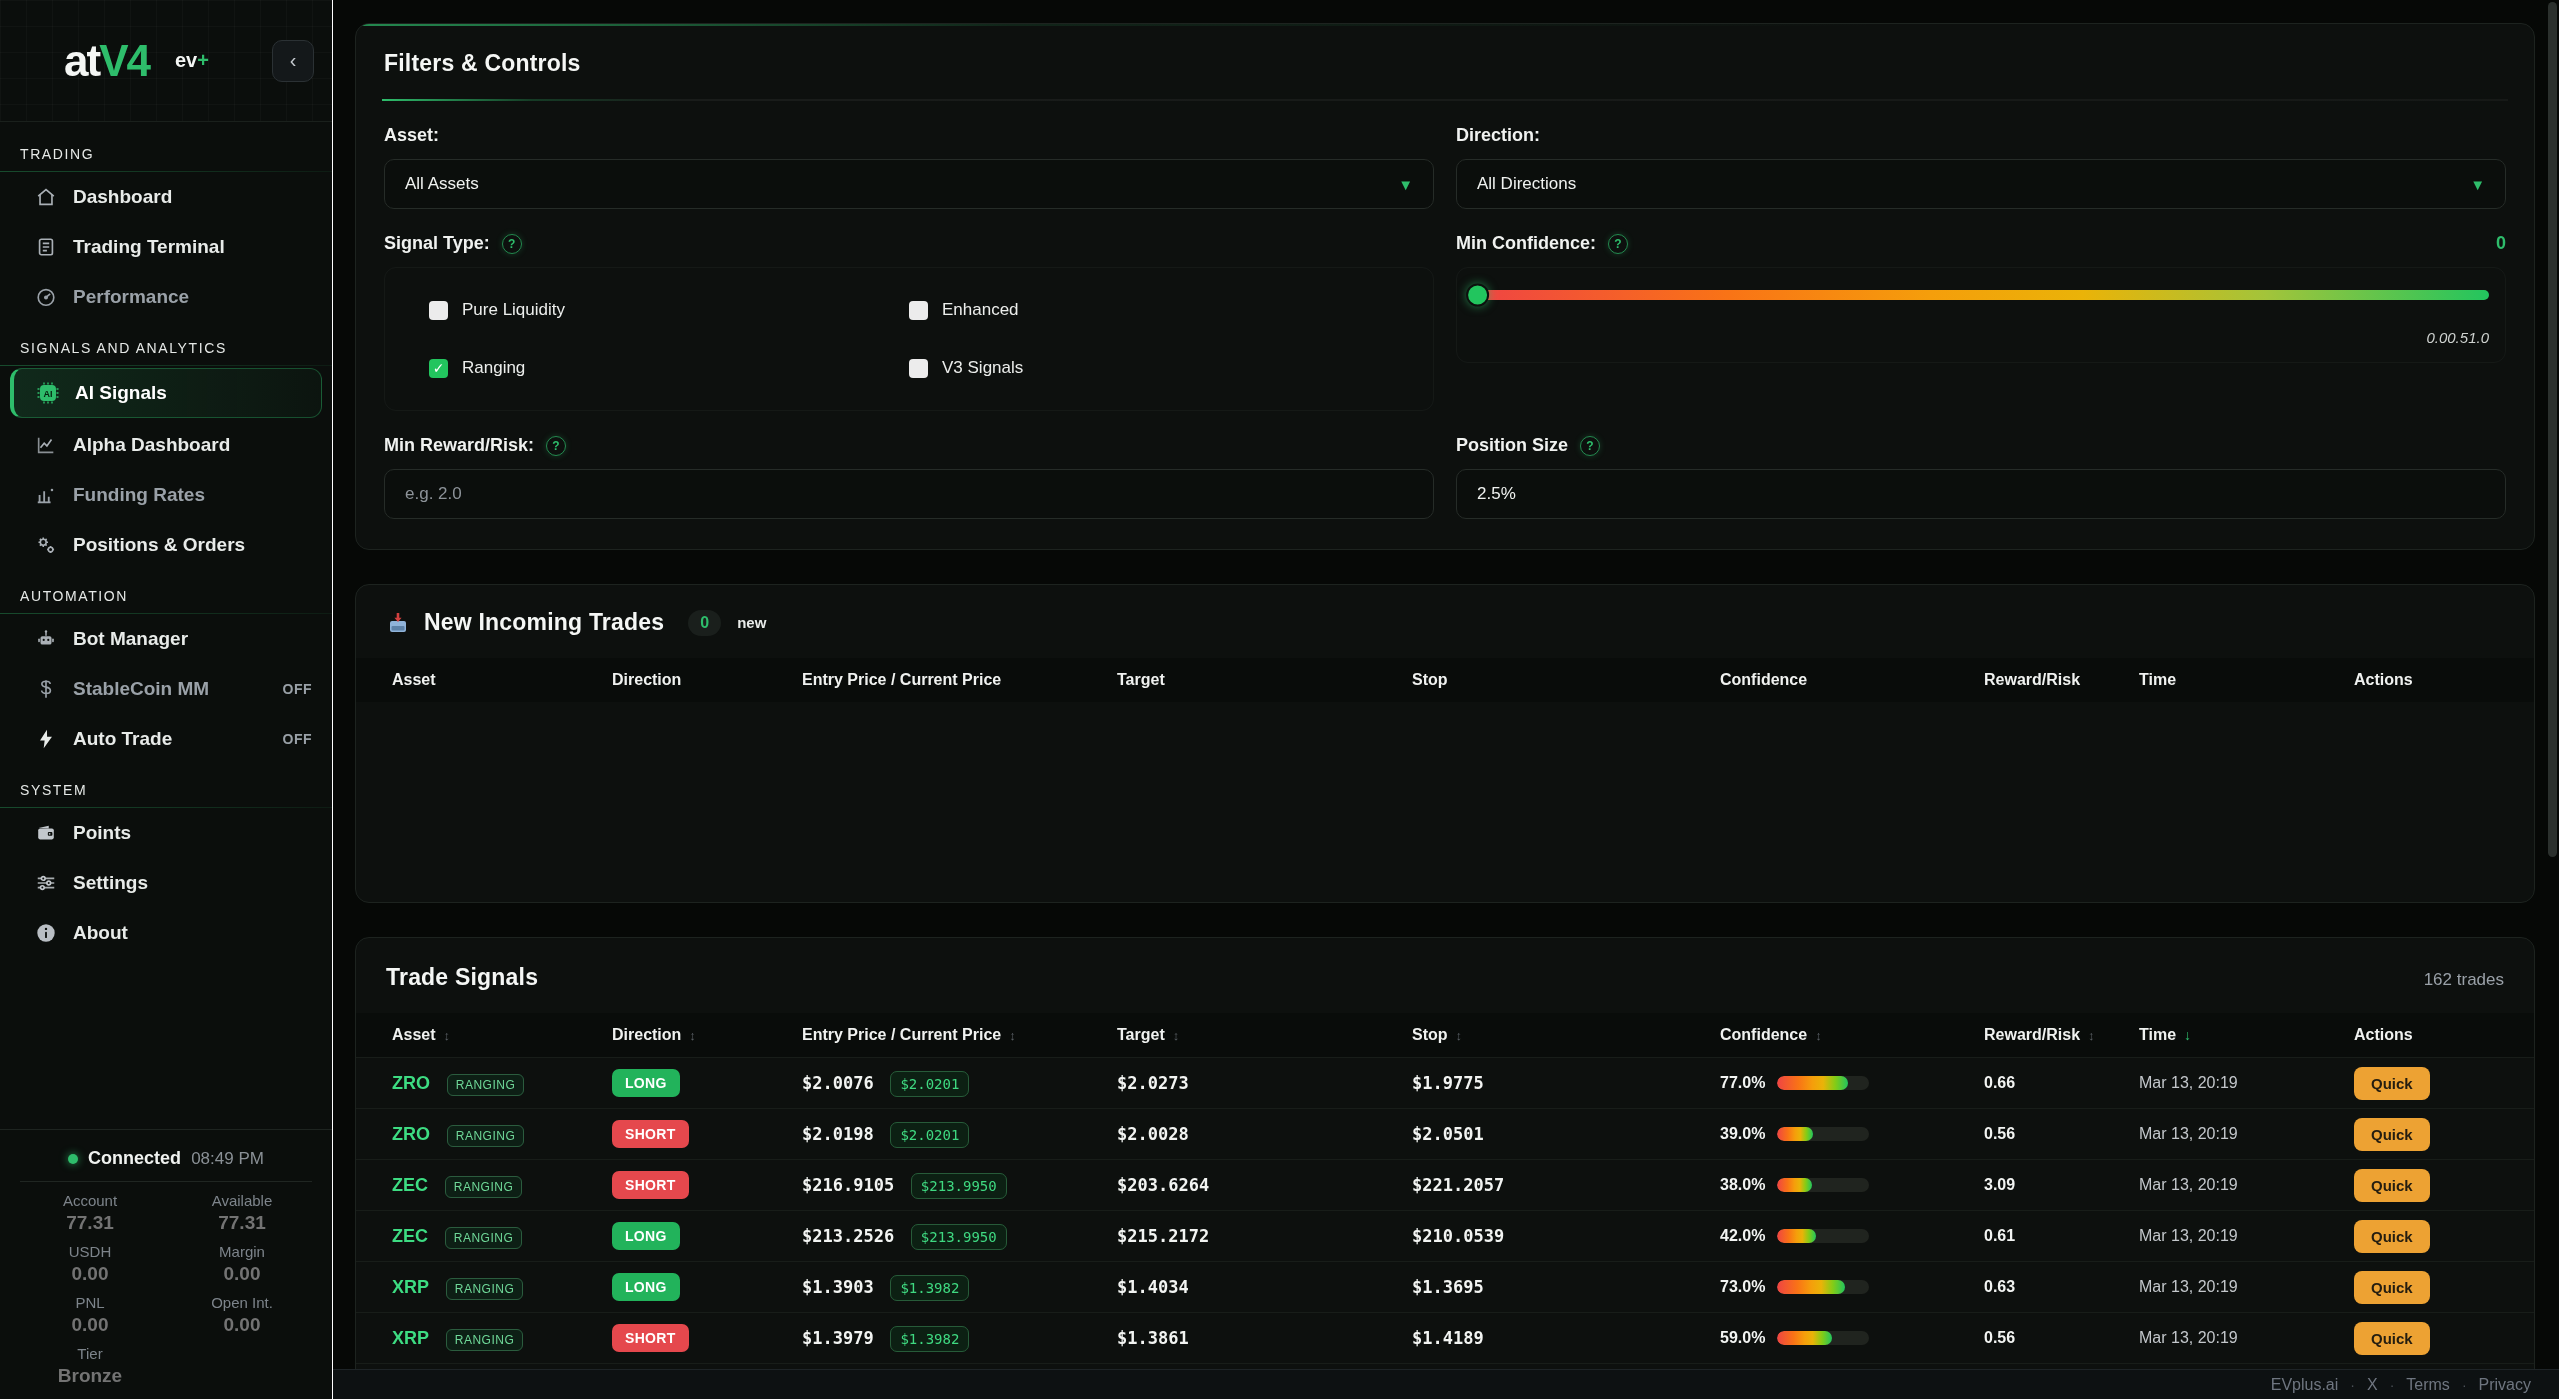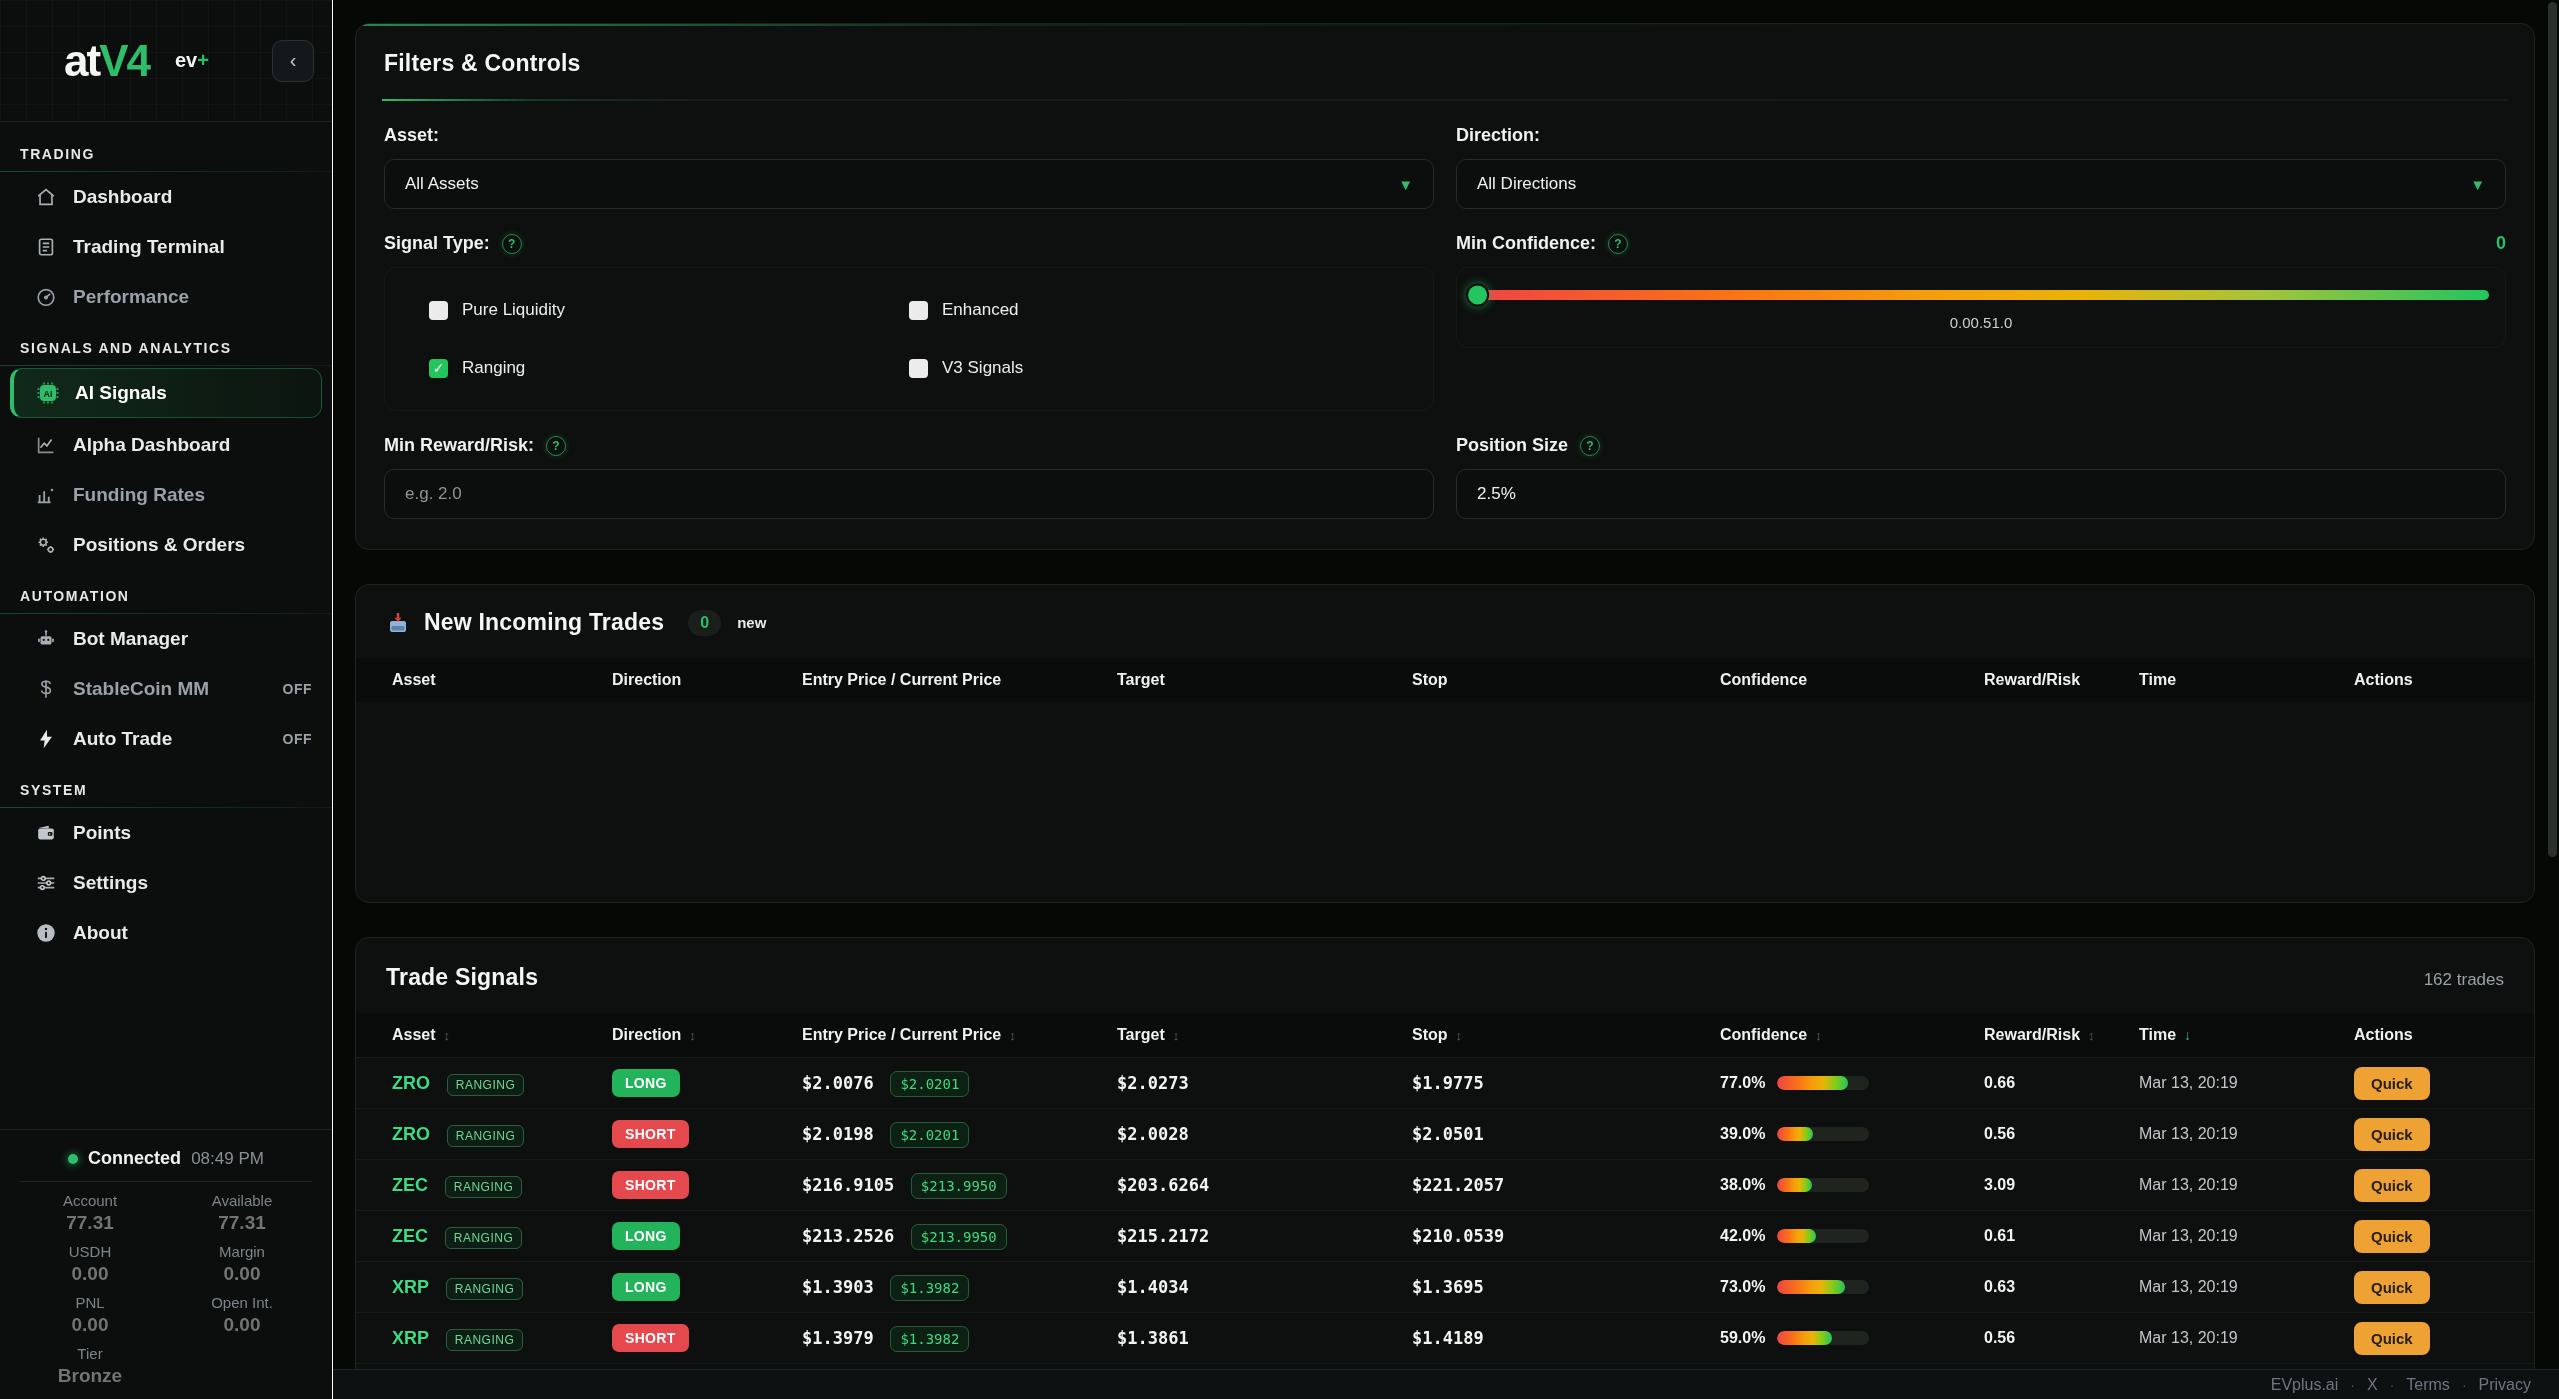--- a/index.html
+++ b/index.html
@@ -22,21 +22,21 @@
     background-size:26px 26px; }
   .logo{ font-size:44px; font-weight:bold; letter-spacing:-2px; }
   .logo .at{ color:#f4f6f4; }
   .logo .v4{ color:var(--green); }
   .ev-badge{ font-size:20px; font-weight:bold; margin-left:26px; color:#f4f6f4; letter-spacing:0; }
   .ev-badge .plus{ color:var(--green); }
   .collapse-btn{ margin-left:auto; width:42px; height:42px; border-radius:10px; background:#14181a;
     border:1px solid #2b3134; color:#c7ccd1; font-size:20px; display:flex; align-items:center;
     justify-content:center; cursor:pointer; }
   .nav{ flex:1; overflow:hidden; padding-top:6px; }
-  .nav-section-label{ font-size:14px; font-weight:bold; letter-spacing:1.6px; color:#e6e9e7;
+  .nav-section-label{ font-size:14px; font-weight:normal; letter-spacing:1.6px; color:#e6e9e7;
     padding:18px 20px 9px 20px; }
   .nav-section-divider{ height:1px; background:linear-gradient(90deg,rgba(46,189,107,.35),rgba(46,189,107,.08)); }
   .nav-item{ display:flex; align-items:center; gap:15px; padding:0 20px 0 34px; height:50px;
     font-size:19px; font-weight:bold; color:#e8ebe9; cursor:pointer; }
   .nav-item.dim{ color:#9aa1a8; }
   .nav-item .nicon{ width:24px; height:24px; display:flex; align-items:center; justify-content:center; flex:none; }
   .nav-item .off{ margin-left:auto; font-size:14px; font-weight:bold; color:#9aa1a8; letter-spacing:.5px; }
   .nav-item.active{ margin:2px 10px; padding-left:22px; height:50px; border-radius:12px;
     background:linear-gradient(90deg,rgba(46,189,107,.16),rgba(46,189,107,.04));
     border:1px solid rgba(46,189,107,.35); border-left:4px solid var(--green); color:#ffffff; }
@@ -81,21 +81,21 @@
   .check-item{ display:flex; align-items:center; gap:14px; font-size:17px; color:#eceeec; cursor:pointer; }
   .checkbox{ width:19px; height:19px; border-radius:4px; background:#ececec; flex:none; display:flex;
     align-items:center; justify-content:center; }
   .checkbox.checked{ background:#22c55e; color:#ffffff; font-size:14px; font-weight:bold; }
   .slider-box{ border:1px solid #22282460; border-radius:12px; padding:22px 16px 16px; }
   .slider-track{ position:relative; height:10px; border-radius:5px;
     background:linear-gradient(90deg,#ef4444,#f97316 25%,#f59e0b 45%,#eab308 60%,#a3c43a 78%,#22c55e); }
   .slider-knob{ position:absolute; top:50%; transform:translate(-30%,-50%); width:23px; height:23px;
     border-radius:50%; background:#22c55e; border:2px solid #0d100e;
     box-shadow:0 0 10px rgba(46,189,107,.6); cursor:grab; }
-  .slider-ticks{ display:flex; justify-content:center; margin-top:14px; font-size:15px; color:#cdd1ce; }
+  .slider-ticks{ display:flex; justify-content:flex-end; margin-top:29px; font-size:15px; color:#cdd1ce;font-style:italic; }
 
   
   .table-head,.trow{ display:grid;
     grid-template-columns:256px 190px 315px 295px 308px 264px 155px 215px 1fr; align-items:center; }
   .table-head{ height:44px; background:var(--panel-dark); font-size:16px; font-weight:bold; color:#f0f2f0; }
   .table-head .hcell:first-child,.trow .cell:first-child{ padding-left:36px; }
   .hcell{ display:flex; align-items:center; gap:8px; }
   .sort-ud{ color:#5b6166; font-size:13px; }
   .sort-down{ color:var(--green); font-size:14px; font-weight:bold; }
 

